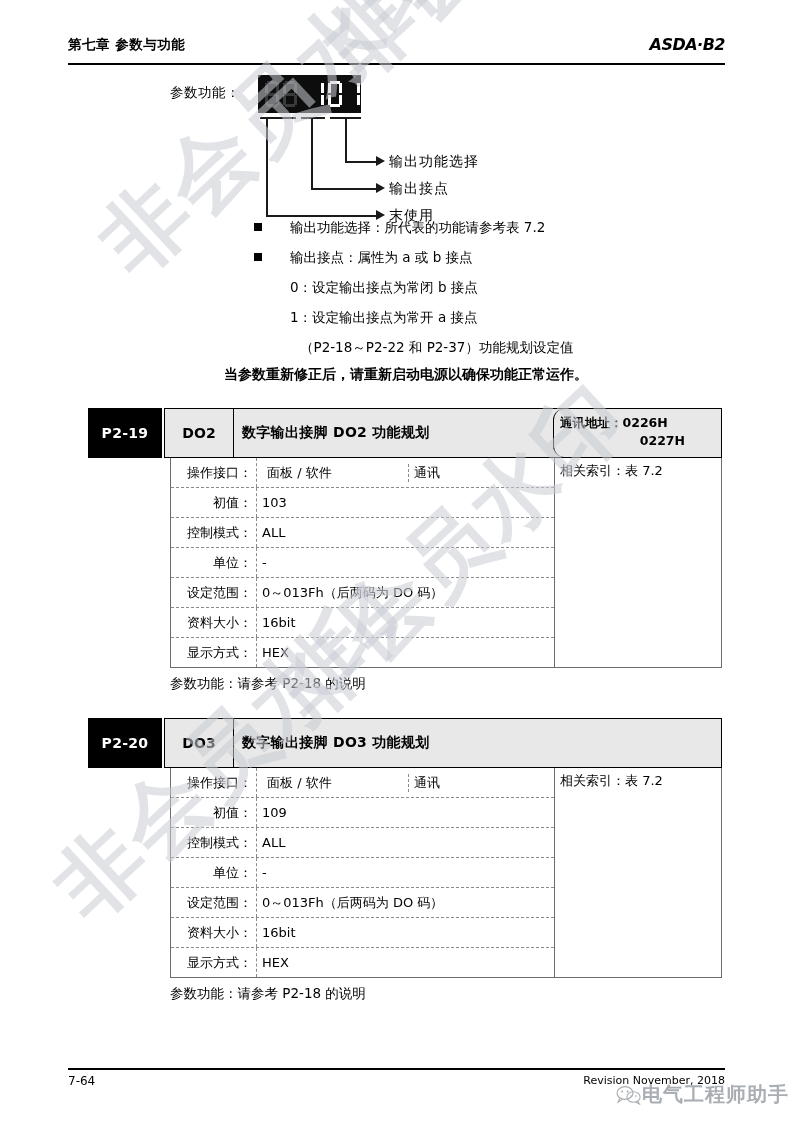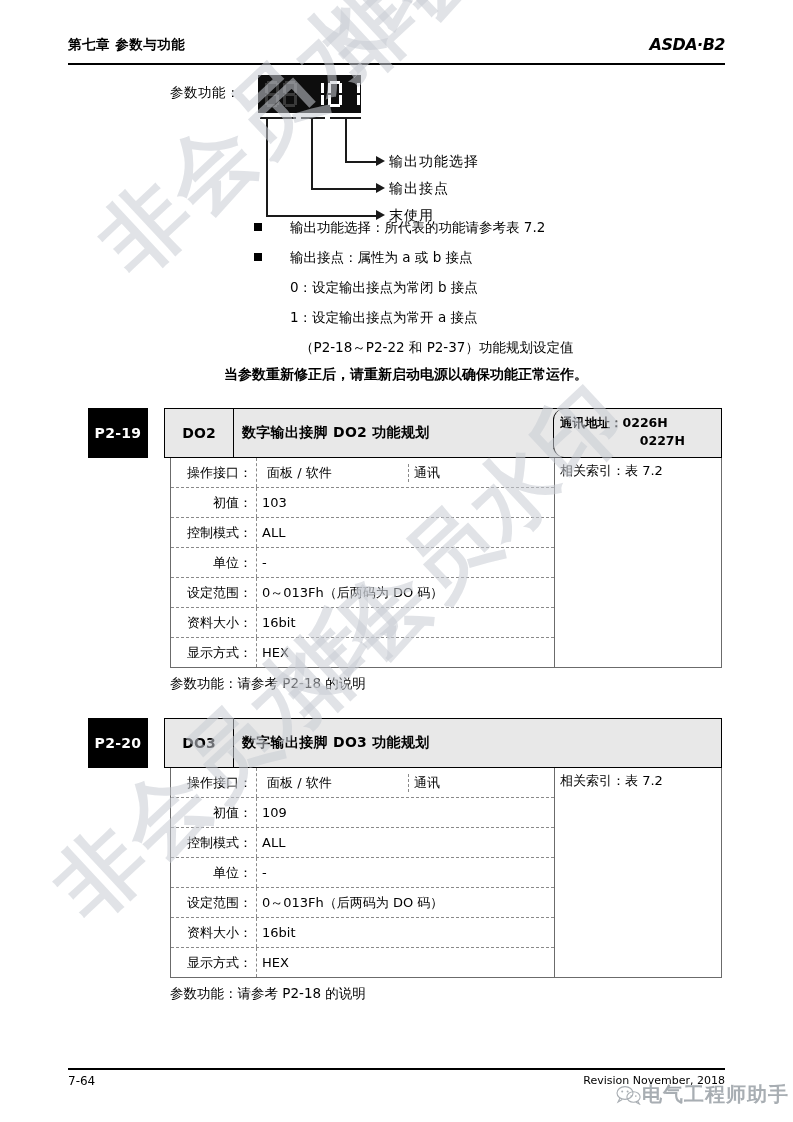--- a/index.html
+++ b/index.html
@@ -197,21 +197,21 @@
 
   
   .ptable { position: absolute; left: 88px; width: 634px; }
   .tbl-1 { top: 408px; }
   .tbl-2 { top: 718px; }
 
   .tbl-head { position: relative; height: 50px; }
   .code-box {
     position: absolute;
     left: 0; top: 0;
-    width: 60px; height: 50px;
+    width: 74px; height: 50px;
     background: #000;
     color: #fff;
     font-size: 14px;
     font-weight: 700;
     display: flex;
     align-items: center;
     justify-content: center;
     letter-spacing: .3px;
   }
   .head-strip {

